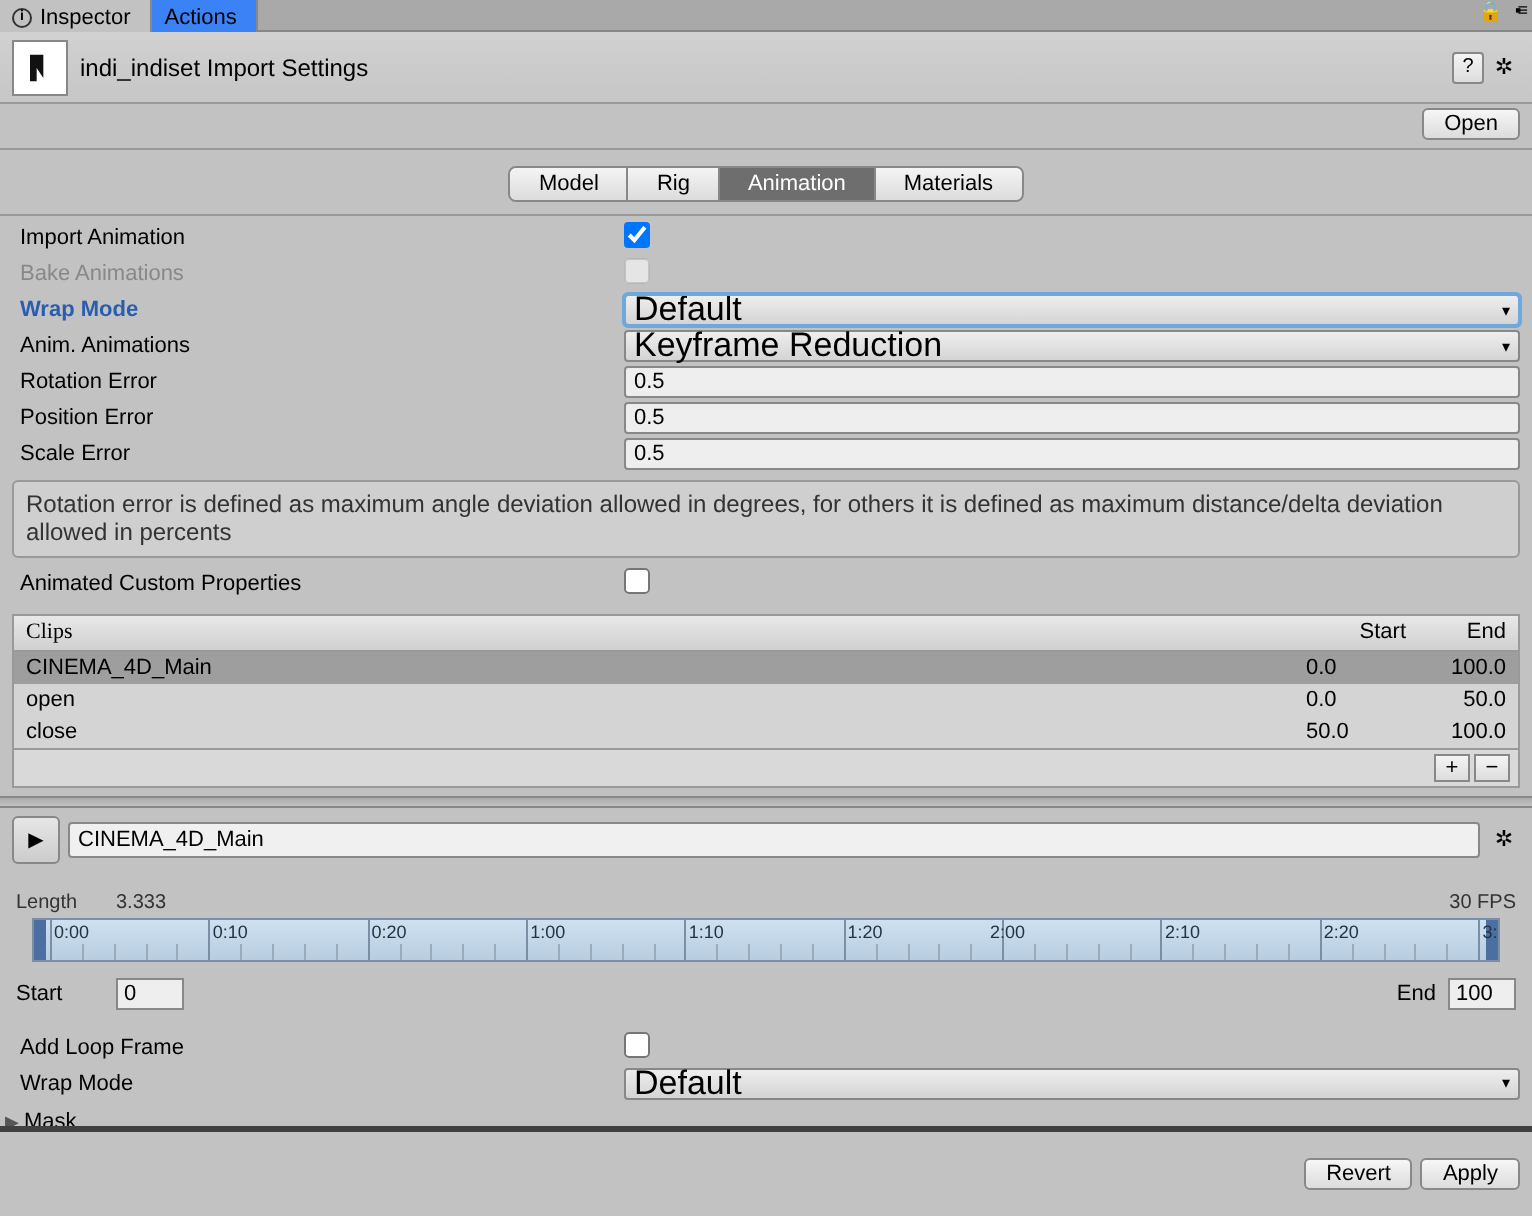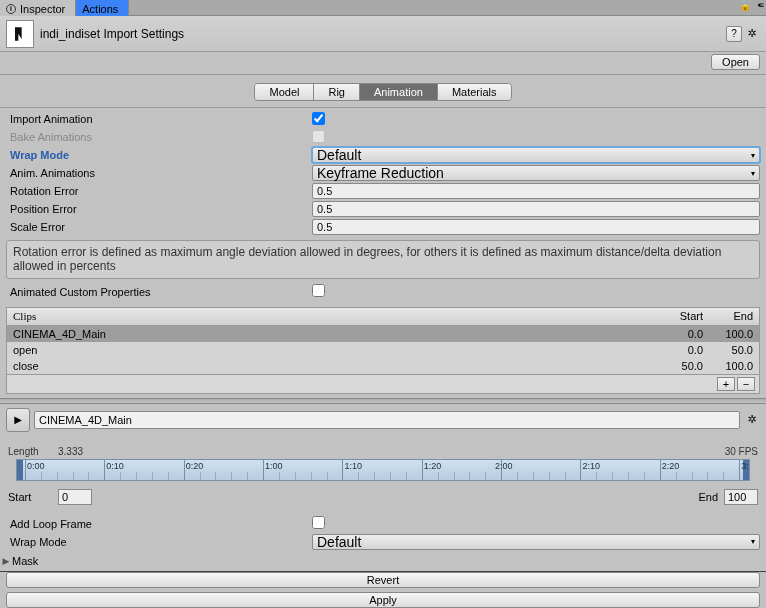--- a/index.html
+++ b/index.html
@@ -33,33 +33,33 @@
   .imp-tab.active{ background:#6e6e6e; color:#fff;}
   
   .section { padding: 2px 6px; }
   .prop-row { display:flex; align-items:center; height:18px; }
   .prop-label { width: 306px; padding-left:4px; font-size:11px; }
   .prop-label.disabled { color: #888; }
   .prop-label.blue { color: #2a5db0; font-weight:bold; }
   .prop-field { flex:1; }
   
   .cb { width:13px; height:13px; }
-  .dd { width: 100%; height:16px; background: linear-gradient(#eee,#d4d4d4); border:1px solid #888; border-radius:2px; padding: 0 4px; font-size:14px; position:relative; display:flex; align-items:center;}
+  .dd { width: 100%; height:16px; background: linear-gradient(#eee,#d4d4d4); border:1px solid #888; border-radius:2px; padding: 0 4px; font-size:17px; position:relative; display:flex; align-items:center;}
   .dd.sel { outline: 2px solid #6fa8dc; outline-offset:-1px; }
   .dd::after { content:"\25BE"; position:absolute; right:4px; font-size:8px;}
   .num-input { width: 100%; height:16px; background:#eee; border:1px solid #888; border-radius:2px; padding:0 4px; font-size:11px;}
   
   .info-box { margin: 2px 6px; padding: 4px 6px; background: #cfcfcf; border:1px solid #999; border-radius:3px; font-size:12px; color:#333; line-height:1.2;}
   
   .clips-box { margin: 4px 6px; border:1px solid #999; background:#d4d4d4; }
   .clips-head { display:flex; background: linear-gradient(#e8e8e8,#d0d0d0); border-bottom:1px solid #999; height:18px; align-items:center; padding: 0 6px; font-size:11px;}
   .ch-name{flex:1;font-family:Liberation Serif, serif;} .ch-start{width:50px;text-align:right;} .ch-end{width:50px;text-align:right;}
   .clip-row { display:flex; height:16px; align-items:center; padding:0 6px; font-size:11px;}
   .clip-row.sel{ background:#9e9e9e;}
-  .cr-name{flex:1;} .cr-start{width:50px;text-align:right;} .cr-end{width:50px;text-align:right;}
+  .cr-name{flex:1;} .cr-start{width:50px;} .cr-end{width:50px;text-align:right;}
   .clips-foot { display:flex; justify-content:flex-end; gap:2px; padding:2px 4px; border-top:1px solid #999; background:#d9d9d9;}
   .tiny-btn { width:18px; height:14px; border:1px solid #888; background:linear-gradient(#f4f4f4,#ddd); font-size:11px; display:flex;align-items:center;justify-content:center; cursor:pointer;}
   
   .divider { height:6px; background: linear-gradient(#acacac,#c2c2c2); border-top:1px solid #888; border-bottom:1px solid #888; margin-top:4px;}
   
   .preview { padding: 4px 6px; display:flex; align-items:center; gap:4px;}
   .play-btn { width:24px; height:24px; border:1px solid #888; border-radius:3px; background:linear-gradient(#e6e6e6,#ccc); display:flex;align-items:center;justify-content:center; cursor:pointer;}
   .play-btn::before{content:"\25B6"; font-size:10px;}
   .clip-name-field { flex:1; height:18px; background:#f0f0f0; border:1px solid #888; border-radius:2px; padding:0 4px; font-size:11px;}
   
@@ -72,21 +72,21 @@
   .tl-start-handle{position:absolute;left:0;top:0;bottom:0;width:6px;background:#4a6fa0;}
   .tl-end-handle{position:absolute;right:0;top:0;bottom:0;width:6px;background:#4a6fa0;}
   
   .se-row { display:flex; align-items:center; padding: 8px 8px 4px; font-size:11px;}
   .se-row .sl{width:50px;} .se-row .si{width:34px;height:16px;border:1px solid #888;background:#eee;font-size:11px;padding:0 3px;}
   .se-row .gap{flex:1;} .se-row .el{width:30px;text-align:right;padding-right:6px;}
   
   .foldout { padding-left: 0; font-size:11px; height:16px; display:flex;align-items:center;}
   .fold-arrow { width:12px; text-align:center; font-size:9px;color:#555;}
   
-  .footer { position:fixed; bottom:0; left:0; right:0; display:flex; justify-content:flex-end; gap:4px; padding:0 6px; background:#c2c2c2; border-top:1px solid #404040;flex-direction:column;}
+  .footer { position:fixed; bottom:0; left:0; right:0; display:flex; justify-content:flex-end; gap:4px; padding:13px 6px; background:#c2c2c2; border-top:3px solid #404040;}
 </style>
 </head>
 <body>
 
 <div class="top-tabs">
   <div class="top-tab active">
     <span class="info-icon">i</span>
     <span>Inspector</span>
   </div>
   <div class="top-tab inactive">

